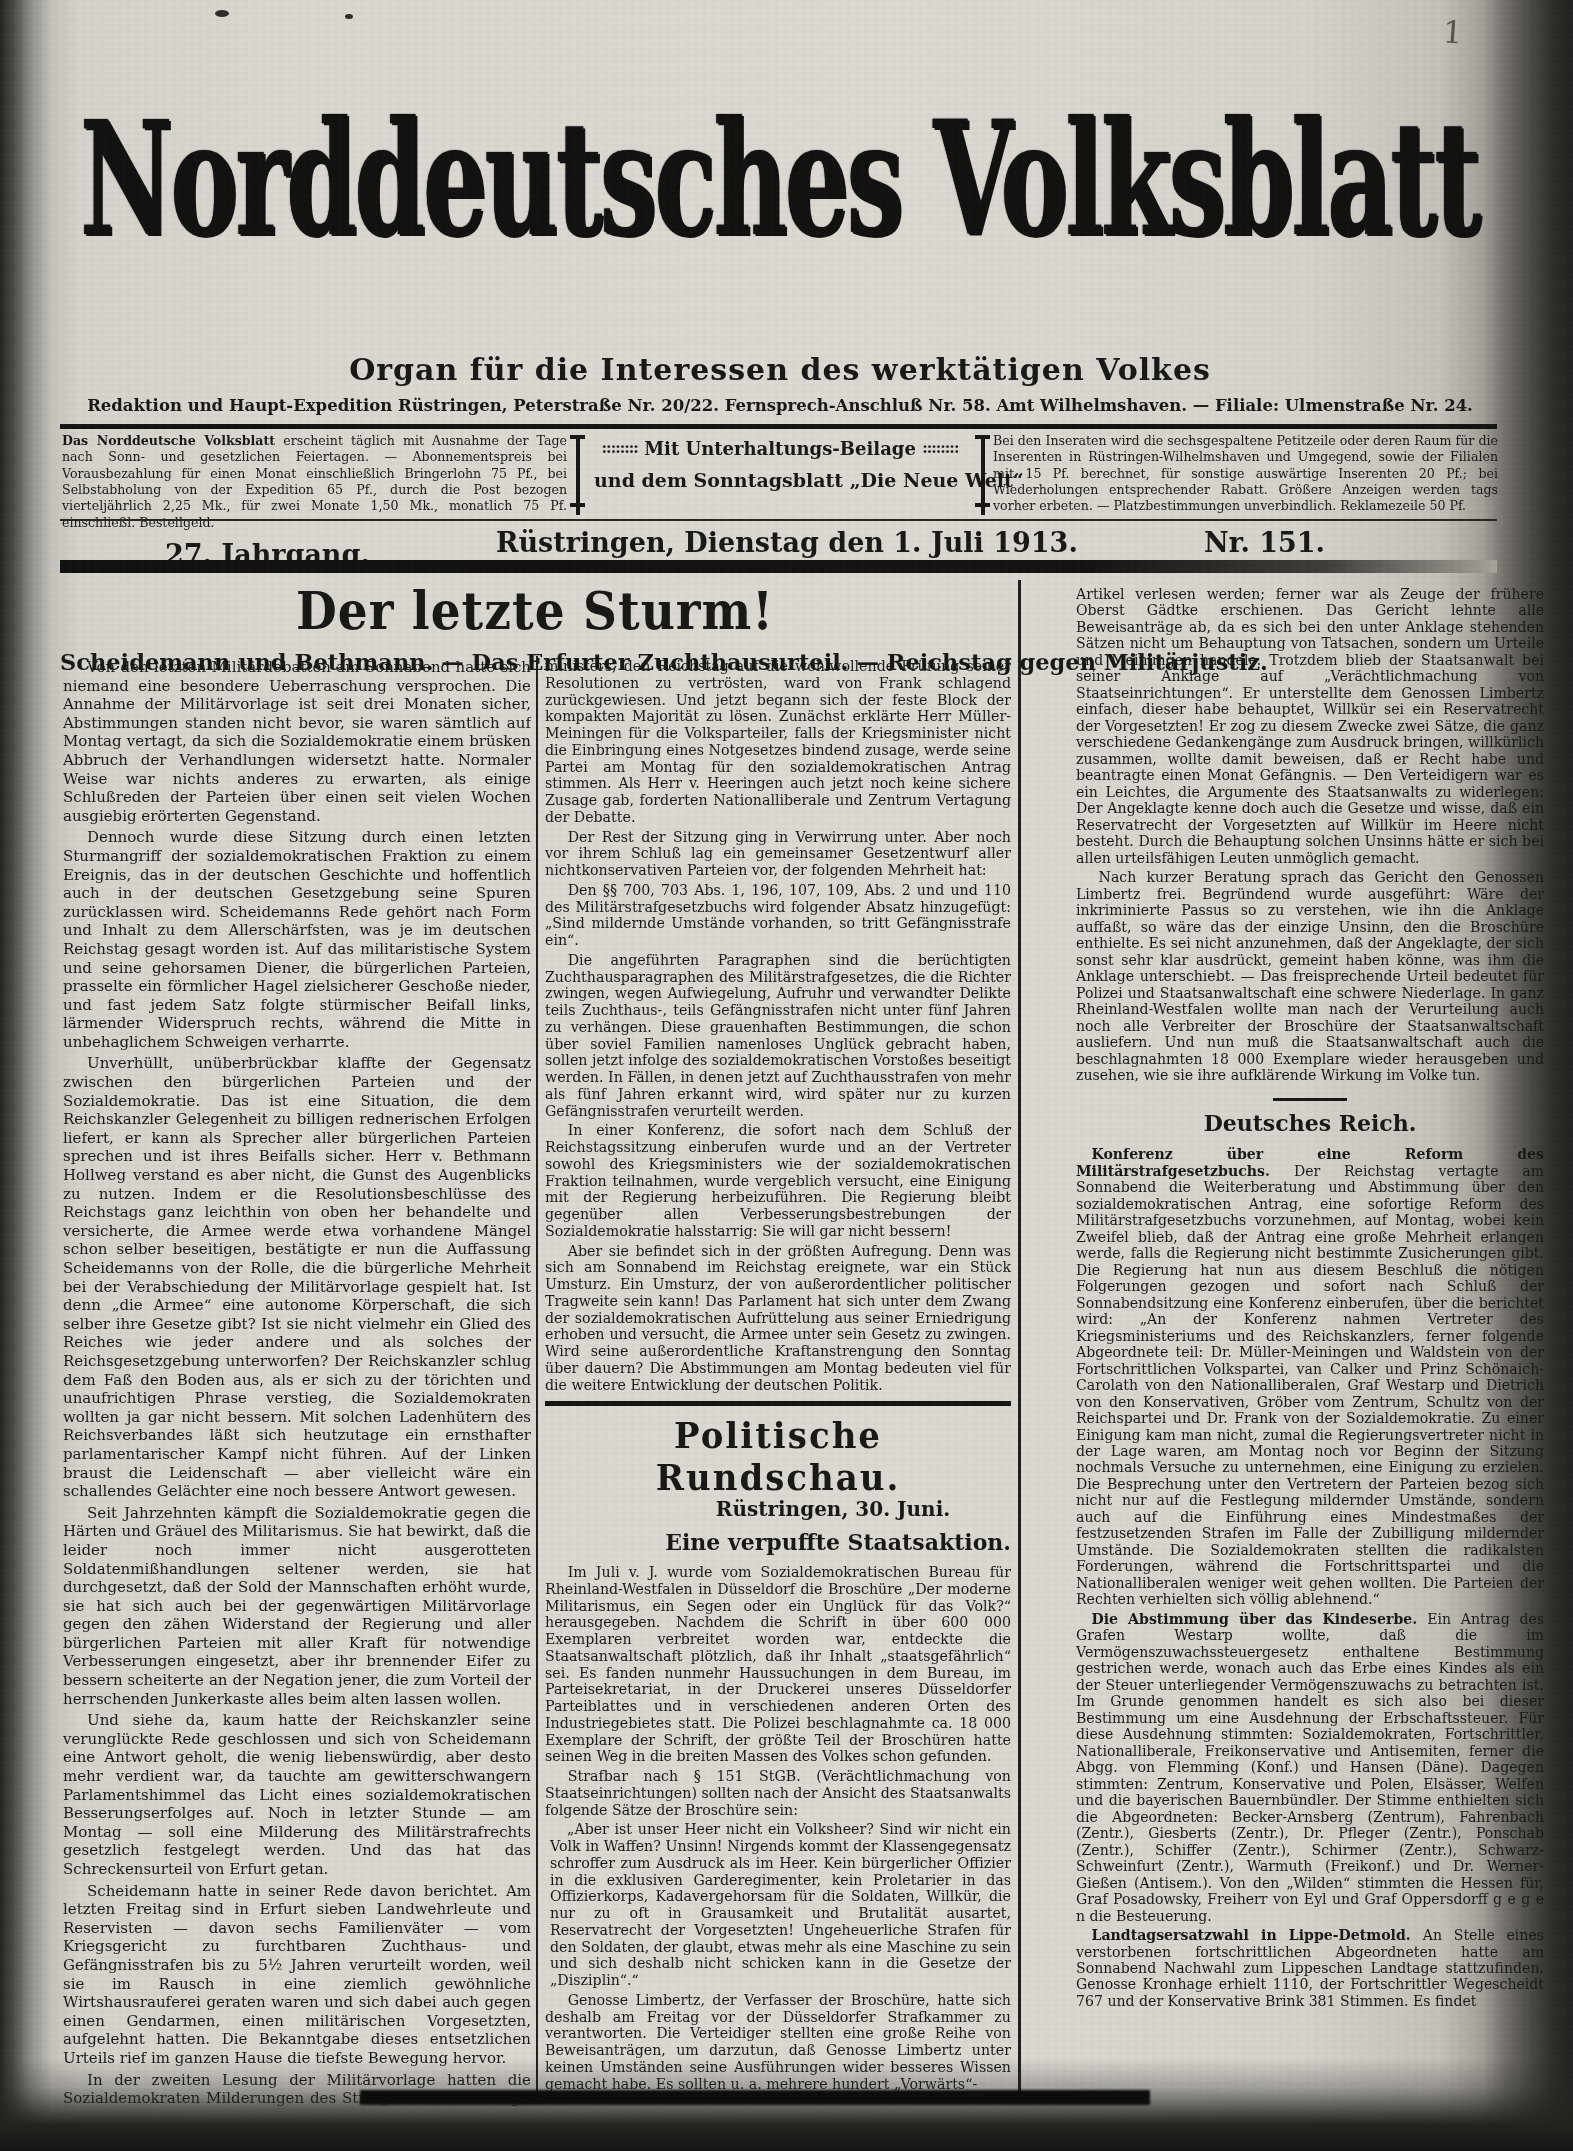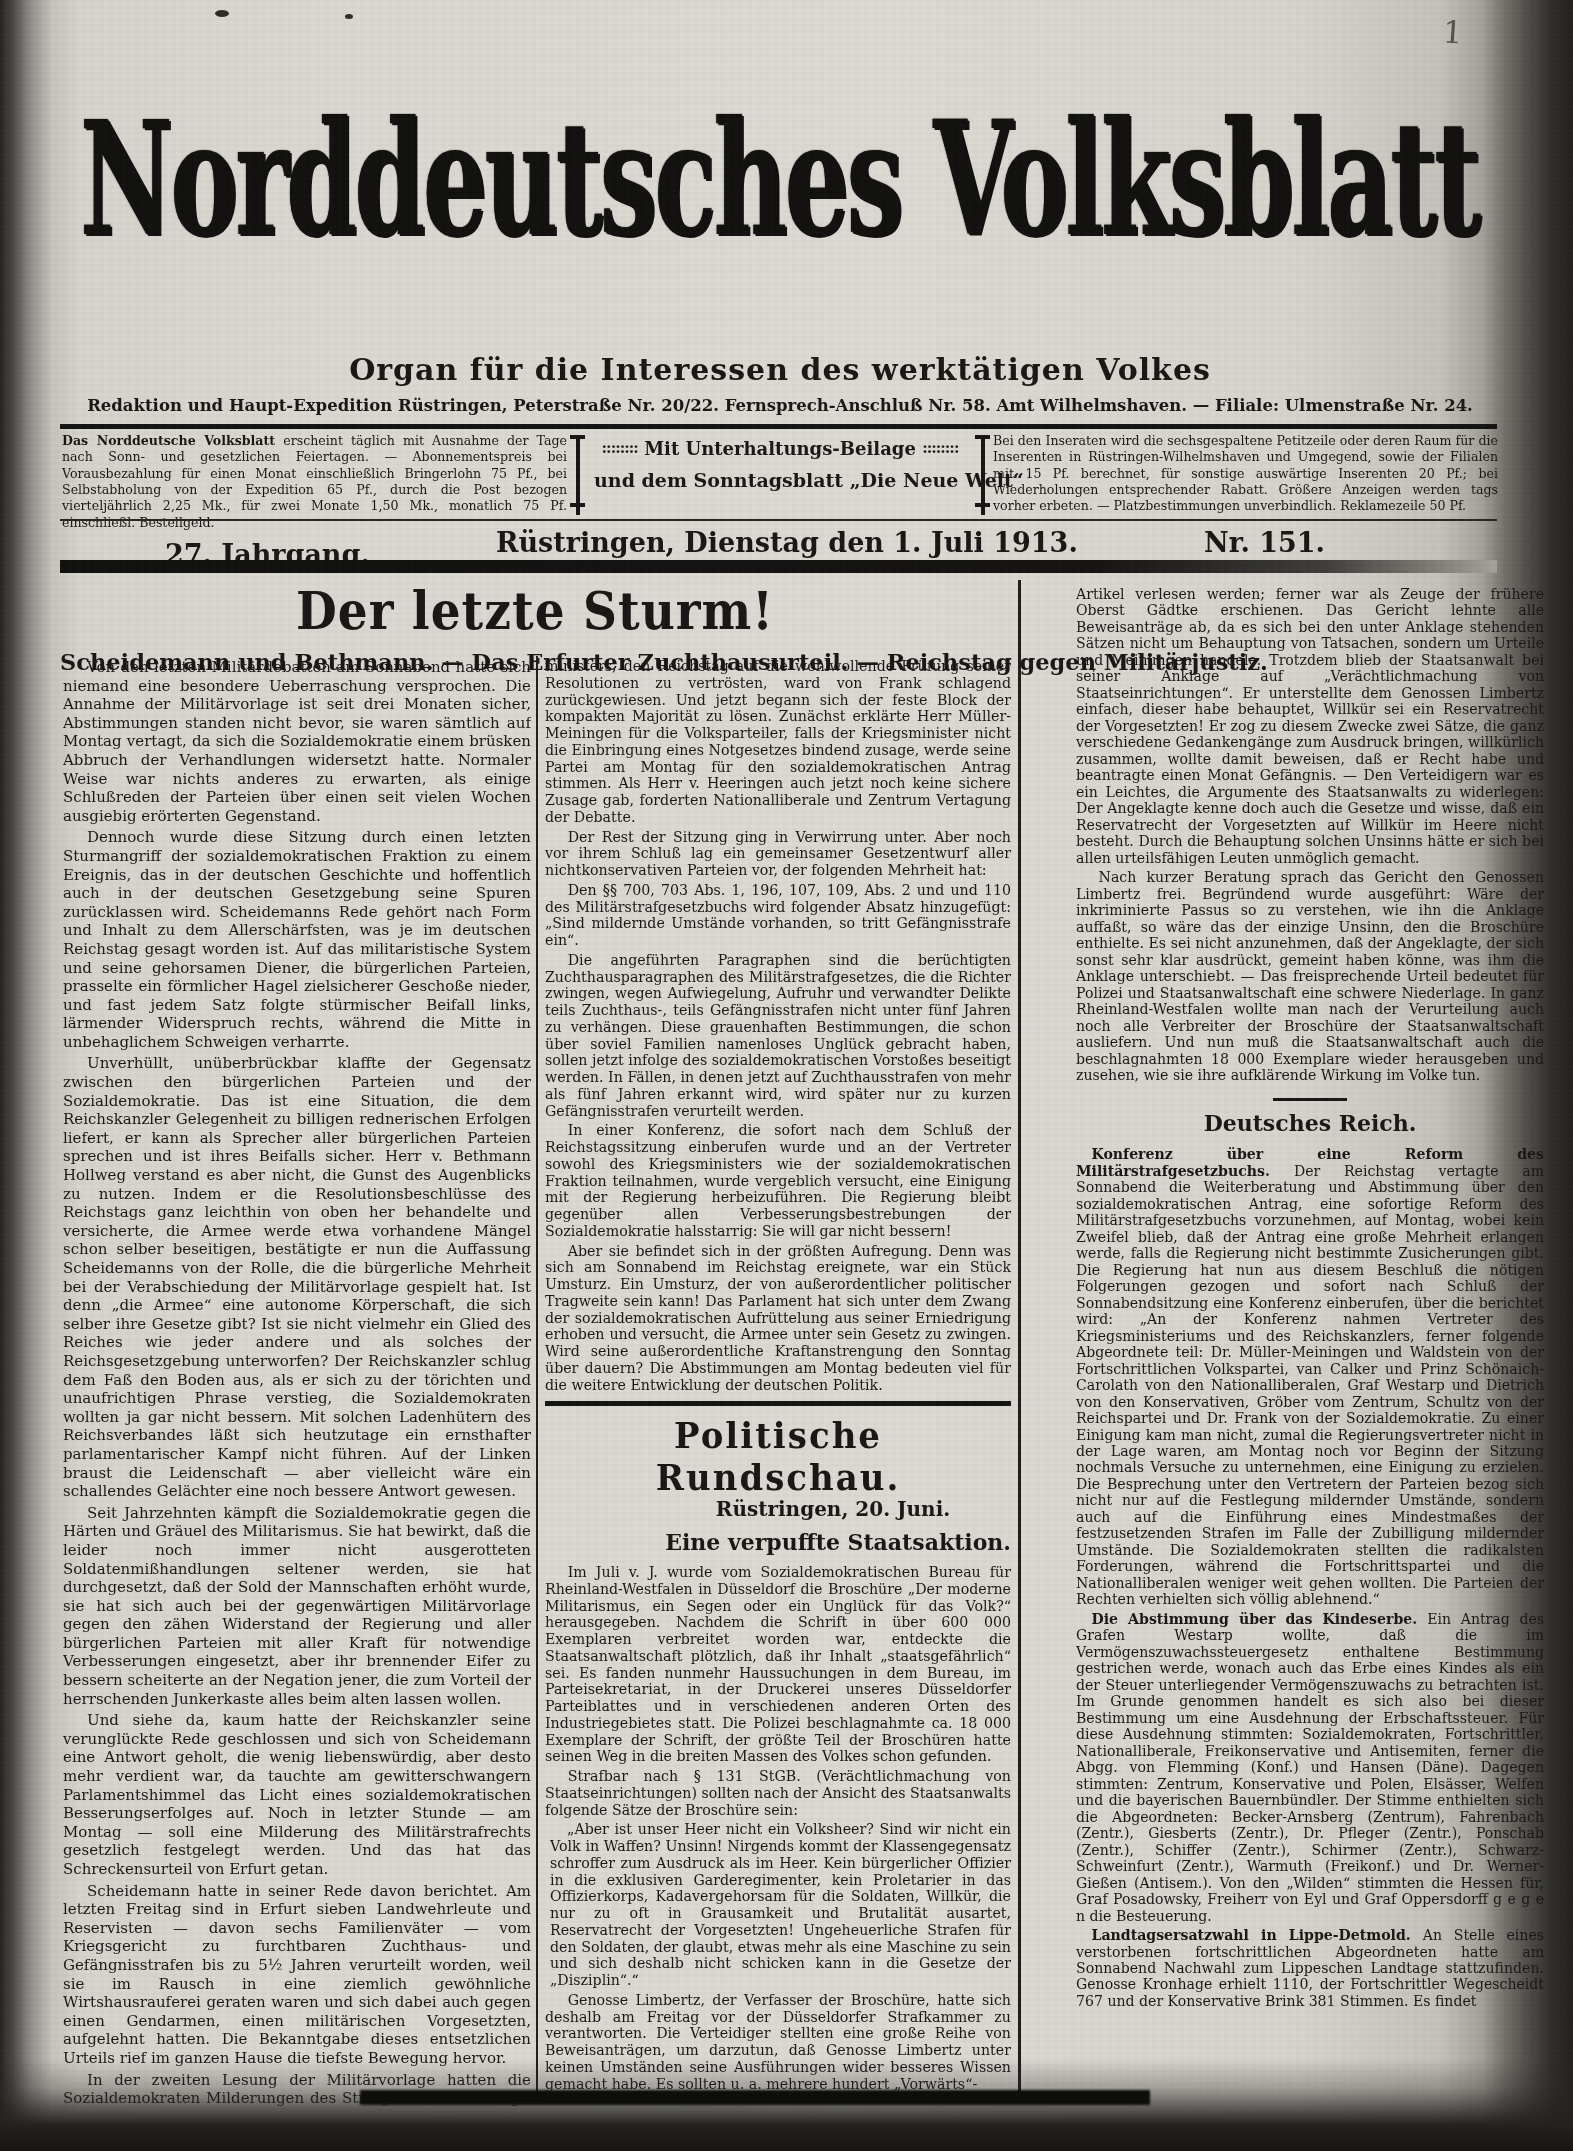--- a/index.html
+++ b/index.html
@@ -128,24 +128,24 @@
     </div>
   <div class="col col2">
       <p class="para cont">ministers, den Reichstag auf die wohlwollende Prüfung seiner Resolutionen zu vertrösten, ward von Frank schlagend zurückgewiesen.  Und jetzt begann sich der feste Block der kompakten Majorität zu lösen.  Zunächst erklärte Herr Müller-Meiningen für die Volksparteiler, falls der Kriegsminister nicht die Einbringung eines Notgesetzes bindend zusage, werde seine Partei am Montag für den sozialdemokratischen Antrag stimmen.  Als Herr v. Heeringen auch jetzt noch keine sichere Zusage gab, forderten Nationalliberale und Zentrum Vertagung der Debatte.</p>
       <p class="para">Der Rest der Sitzung ging in Verwirrung unter.  Aber noch vor ihrem Schluß lag ein gemeinsamer Gesetzentwurf aller nichtkonservativen Parteien vor, der folgenden Mehrheit hat:</p>
       <p class="para">Den §§ 700, 703 Abs. 1, 196, 107, 109, Abs. 2 und und 110 des Militärstrafgesetzbuchs wird folgender Absatz hinzugefügt:  „Sind mildernde Umstände vorhanden, so tritt Gefängnisstrafe ein“.</p>
       <p class="para">Die angeführten Paragraphen sind die berüchtigten Zuchthausparagraphen des Militärstrafgesetzes, die die Richter zwingen, wegen Aufwiegelung, Aufruhr und verwandter Delikte teils Zuchthaus-, teils Gefängnisstrafen nicht unter fünf Jahren zu verhängen. Diese grauenhaften Bestimmungen, die schon über soviel Familien namenloses Unglück gebracht haben, sollen jetzt infolge des sozialdemokratischen Vorstoßes beseitigt werden.  In Fällen, in denen jetzt auf Zuchthausstrafen von mehr als fünf Jahren erkannt wird, wird später nur zu kurzen Gefängnisstrafen verurteilt werden.</p>
       <p class="para">In einer Konferenz, die sofort nach dem Schluß der Reichstagssitzung einberufen wurde und an der Vertreter sowohl des Kriegsministers wie der sozialdemokratischen Fraktion teilnahmen, wurde vergeblich versucht, eine Einigung mit der Regierung herbeizuführen.  Die Regierung bleibt gegenüber allen Verbesserungsbestrebungen der Sozialdemokratie halsstarrig: Sie will gar nicht bessern!</p>
       <p class="para">Aber sie befindet sich in der größten Aufregung. Denn was sich am Sonnabend im Reichstag ereignete, war ein Stück Umsturz.  Ein Umsturz, der von außerordentlicher politischer Tragweite sein kann!  Das Parlament hat sich unter dem Zwang der sozialdemokratischen Aufrüttelung aus seiner Erniedrigung erhoben und versucht, die Armee unter sein Gesetz zu zwingen.  Wird seine außerordentliche Kraftanstrengung den Sonntag über dauern?   Die Abstimmungen am Montag bedeuten viel für die weitere Entwicklung der deutschen Politik.</p>
       <div class="col-rule"></div>
       <p class="sect-head">Politische Rundschau.</p>
-      <p class="sect-dateline">Rüstringen, 20. Juni.</p>
+      <p class="sect-dateline">Rüstringen, 30. Juni.</p>
       <p class="sect-subhead">Eine verpuffte Staatsaktion.</p>
       <p class="para">Im Juli v. J. wurde vom Sozialdemokratischen Bureau für Rheinland-Westfalen in Düsseldorf die Broschüre „Der moderne Militarismus, ein Segen oder ein Unglück für das Volk?“ herausgegeben.  Nachdem die Schrift in über 600 000 Exemplaren verbreitet worden war, entdeckte die Staatsanwaltschaft plötzlich, daß ihr Inhalt „staatsgefährlich“ sei. Es fanden nunmehr Haussuchungen in dem Bureau, im Parteisekretariat, in der Druckerei unseres Düsseldorfer Parteiblattes und in verschiedenen anderen Orten des Industriegebietes statt.  Die Polizei beschlagnahmte ca. 18 000 Exemplare der Schrift, der größte Teil der Broschüren hatte seinen Weg in die breiten Massen des Volkes schon gefunden.</p>
-      <p class="para">Strafbar nach § 131 StGB. (Verächtlichmachung von Staatseinrichtungen) sollten nach der Ansicht des Staatsanwalts folgende Sätze der Broschüre sein:</p>
+      <p class="para">Strafbar nach § 151 StGB. (Verächtlichmachung von Staatseinrichtungen) sollten nach der Ansicht des Staatsanwalts folgende Sätze der Broschüre sein:</p>
       <p class="para quote">„Aber ist unser Heer nicht ein Volksheer? Sind wir nicht ein Volk in Waffen?  Unsinn!  Nirgends kommt der Klassengegensatz schroffer zum Ausdruck als im Heer.  Kein bürgerlicher Offizier in die exklusiven Garderegimenter, kein Proletarier in das Offizierkorps, Kadavergehorsam für die Soldaten, Willkür, die nur zu oft in Grausamkeit und Brutalität ausartet, Reservatrecht der Vorgesetzten!  Ungeheuerliche Strafen für den Soldaten, der glaubt, etwas mehr als eine Maschine zu sein und sich deshalb nicht schicken kann in die Gesetze der „Disziplin“.“</p>
       <p class="para">Genosse Limbertz, der Verfasser der Broschüre, hatte sich deshalb am Freitag vor der Düsseldorfer Strafkammer zu verantworten.  Die Verteidiger stellten eine große Reihe von Beweisanträgen, um darzutun, daß Genosse Limbertz unter keinen Umständen seine Ausführungen wider besseres Wissen gemacht habe.  Es sollten u. a. mehrere hundert „Vorwärts“-</p>
     </div>
   <div class="col col3">
       <p class="para cont">Artikel verlesen werden; ferner war als Zeuge der frühere Oberst Gädtke erschienen.  Das Gericht lehnte alle Beweisanträge ab, da es sich bei den unter Anklage stehenden Sätzen nicht um Behauptung von Tatsachen, sondern um Urteile und Meinungen handele.  Trotzdem blieb der Staatsanwalt bei seiner Anklage auf  „Verächtlichmachung von Staatseinrichtungen“.  Er unterstellte dem Genossen Limbertz einfach, dieser habe behauptet, Willkür sei ein Reservatrecht der Vorgesetzten!  Er zog zu diesem Zwecke zwei Sätze, die ganz verschiedene Gedankengänge zum Ausdruck bringen, willkürlich zusammen, wollte damit beweisen, daß er Recht habe und beantragte einen Monat Gefängnis. — Den Verteidigern war es ein Leichtes, die Argumente des Staatsanwalts zu widerlegen: Der Angeklagte kenne doch auch die Gesetze und wisse, daß ein Reservatrecht der Vorgesetzten auf Willkür im Heere nicht besteht.  Durch die Behauptung solchen Unsinns hätte er sich bei allen urteilsfähigen Leuten unmöglich gemacht.</p>
       <p class="para">Nach kurzer Beratung sprach das Gericht den Genossen Limbertz frei.  Begründend wurde ausgeführt: Wäre der inkriminierte Passus so zu verstehen, wie ihn die Anklage auffaßt, so wäre das der einzige Unsinn, den die Broschüre enthielte.  Es sei nicht anzunehmen, daß der Angeklagte, der sich sonst sehr klar ausdrückt, gemeint haben könne, was ihm die Anklage unterschiebt. — Das freisprechende Urteil bedeutet für Polizei und Staatsanwaltschaft eine schwere Niederlage.  In ganz Rheinland-Westfalen wollte man nach der Verurteilung auch noch alle Verbreiter der Broschüre der Staatsanwaltschaft ausliefern.   Und nun muß die Staatsanwaltschaft auch die beschlagnahmten 18 000 Exemplare wieder herausgeben und zusehen, wie sie ihre aufklärende Wirkung im Volke tun.</p>
       <div class="col-divider"></div>
       <p class="sect-head2">Deutsches Reich.</p>
       <p class="para lead"><b>Konferenz über eine Reform des Militärstrafgesetzbuchs.  </b>Der Reichstag vertagte am Sonnabend die Weiterberatung und Abstimmung über den sozialdemokratischen Antrag, eine sofortige Reform des Militärstrafgesetzbuchs vorzunehmen, auf Montag, wobei kein Zweifel blieb, daß der Antrag eine große Mehrheit erlangen werde, falls die Regierung nicht bestimmte Zusicherungen gibt.  Die Regierung hat nun aus diesem Beschluß die nötigen Folgerungen gezogen und sofort nach Schluß der Sonnabendsitzung eine Konferenz einberufen, über die berichtet wird:  „An der Konferenz nahmen Vertreter des Kriegsministeriums und des Reichskanzlers, ferner folgende Abgeordnete teil: Dr. Müller-Meiningen und Waldstein von der Fortschrittlichen Volkspartei, van Calker und Prinz Schönaich-Carolath von den Nationalliberalen, Graf Westarp und Dietrich von den Konservativen, Gröber vom Zentrum, Schultz von der Reichspartei und Dr. Frank von der Sozialdemokratie. Zu einer Einigung kam man nicht, zumal die Regierungsvertreter nicht in der Lage waren, am Montag noch vor Beginn der Sitzung nochmals Versuche zu unternehmen, eine Einigung zu erzielen.  Die Besprechung unter den Vertretern der Parteien bezog sich nicht nur auf die Festlegung mildernder Umstände, sondern auch auf die Einführung eines Mindestmaßes der festzusetzenden Strafen im Falle der Zubilligung mildernder Umstände.  Die Sozialdemokraten stellten die radikalsten Forderungen, während die Fortschrittspartei und die Nationalliberalen weniger weit gehen wollten.  Die Parteien der Rechten verhielten sich völlig ablehnend.“</p>
       <p class="para lead"><b>Die Abstimmung über das Kindeserbe.  </b>Ein Antrag des Grafen Westarp wollte, daß die im Vermögenszuwachssteuergesetz enthaltene Bestimmung gestrichen werde, wonach auch das Erbe eines Kindes als ein der Steuer unterliegender Vermögenszuwachs zu betrachten ist.  Im Grunde genommen handelt es sich also bei dieser Bestimmung um eine Ausdehnung der Erbschaftssteuer.  Für diese Ausdehnung stimmten: Sozialdemokraten, Fortschrittler, Nationalliberale, Freikonservative und Antisemiten, ferner die Abgg. von Flemming (Konf.) und Hansen (Däne).  Dagegen stimmten: Zentrum, Konservative und Polen, Elsässer, Welfen und die bayerischen Bauernbündler.  Der Stimme enthielten sich die Abgeordneten: Becker-Arnsberg (Zentrum), Fahrenbach (Zentr.), Giesberts (Zentr.), Dr. Pfleger (Zentr.), Ponschab (Zentr.), Schiffer (Zentr.), Schirmer (Zentr.), Schwarz-Schweinfurt (Zentr.), Warmuth (Freikonf.) und Dr. Werner-Gießen (Antisem.). Von den „Wilden“ stimmten die Hessen für, Graf Posadowsky, Freiherr von Eyl und Graf Oppersdorff g e g e n  die Besteuerung.</p>

